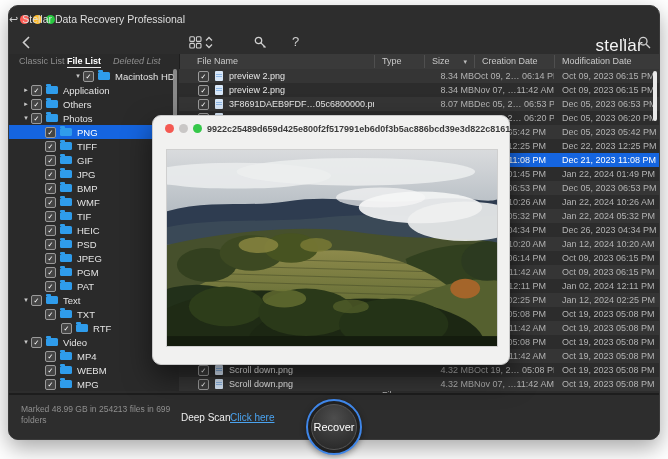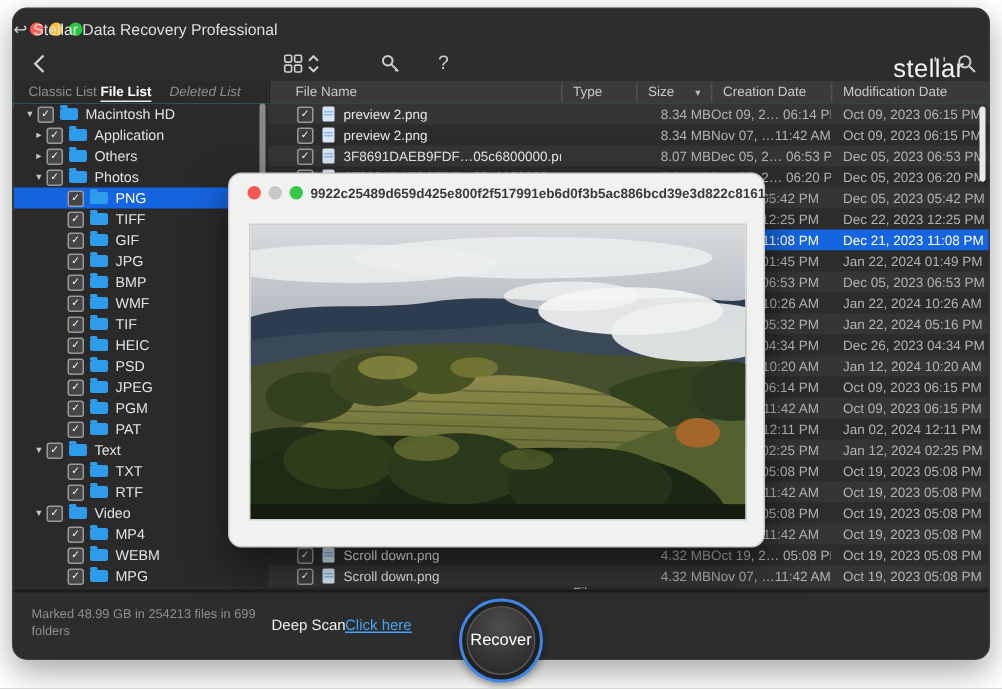--- a/index.html
+++ b/index.html
@@ -143,21 +143,21 @@
         <span class="hdiv" style="left:245px"></span>
         <span class="hcell" style="left:253px"><span>Size</span><span class="sortarrow">▾</span></span>
         <span class="hdiv" style="left:295px"></span>
         <span class="hcell" style="left:303px">Creation Date</span>
         <span class="hdiv" style="left:375px"></span>
         <span class="hcell" style="left:383px">Modification Date</span>
       </div>
     </div>
 
     <div class="sidebar">
-        <div class="tree-row" style="top: 0px; padding-left: 6px;">
+        <div class="tree-row" style="top: 0px; padding-left: 18px; margin-left: 46px;">
           <span class="tr-arrow">▾</span>
           <span class="cb">✓</span>
           <span class="folder"></span>
           <span class="tree-label">Macintosh HD</span>
         </div>
         <div class="tree-row" style="top: 14px; padding-left: 12px;">
           <span class="tr-arrow">▸</span>
           <span class="cb">✓</span>
           <span class="folder"></span>
           <span class="tree-label">Application</span>
@@ -251,21 +251,21 @@
           <span class="cb">✓</span>
           <span class="folder"></span>
           <span class="tree-label">Text</span>
         </div>
         <div class="tree-row" style="top: 238px; padding-left: 26px;">
           <span class="tr-arrow"></span>
           <span class="cb">✓</span>
           <span class="folder"></span>
           <span class="tree-label">TXT</span>
         </div>
-        <div class="tree-row" style="top: 252px; padding-left: 26px;">
+        <div class="tree-row" style="top: 252px; padding-left: 42px;">
           <span class="tr-arrow"></span>
           <span class="cb">✓</span>
           <span class="folder"></span>
           <span class="tree-label">RTF</span>
         </div>
         <div class="tree-row" style="top: 266px; padding-left: 12px;">
           <span class="tr-arrow">▾</span>
           <span class="cb">✓</span>
           <span class="folder"></span>
           <span class="tree-label">Video</span>
@@ -377,21 +377,21 @@
           <div class="cell c-type"></div>
           <div class="cell c-size"></div>
           <div class="cell c-created">…10:26 AM</div>
           <div class="cell c-mod">Jan 22, 2024 10:26 AM</div>
         </div>
         <div class="t-row odd" style="top: 140px;">
           <div class="cell c-name"></div>
           <div class="cell c-type"></div>
           <div class="cell c-size"></div>
           <div class="cell c-created">…05:32 PM</div>
-          <div class="cell c-mod">Jan 22, 2024 05:16 PM</div>
+          <div class="cell c-mod">Jan 22, 2024 05:32 PM</div>
         </div>
         <div class="t-row even" style="top: 154px;">
           <div class="cell c-name"></div>
           <div class="cell c-type"></div>
           <div class="cell c-size"></div>
           <div class="cell c-created">…04:34 PM</div>
           <div class="cell c-mod">Dec 26, 2023 04:34 PM</div>
         </div>
         <div class="t-row odd" style="top: 168px;">
           <div class="cell c-name"></div>

